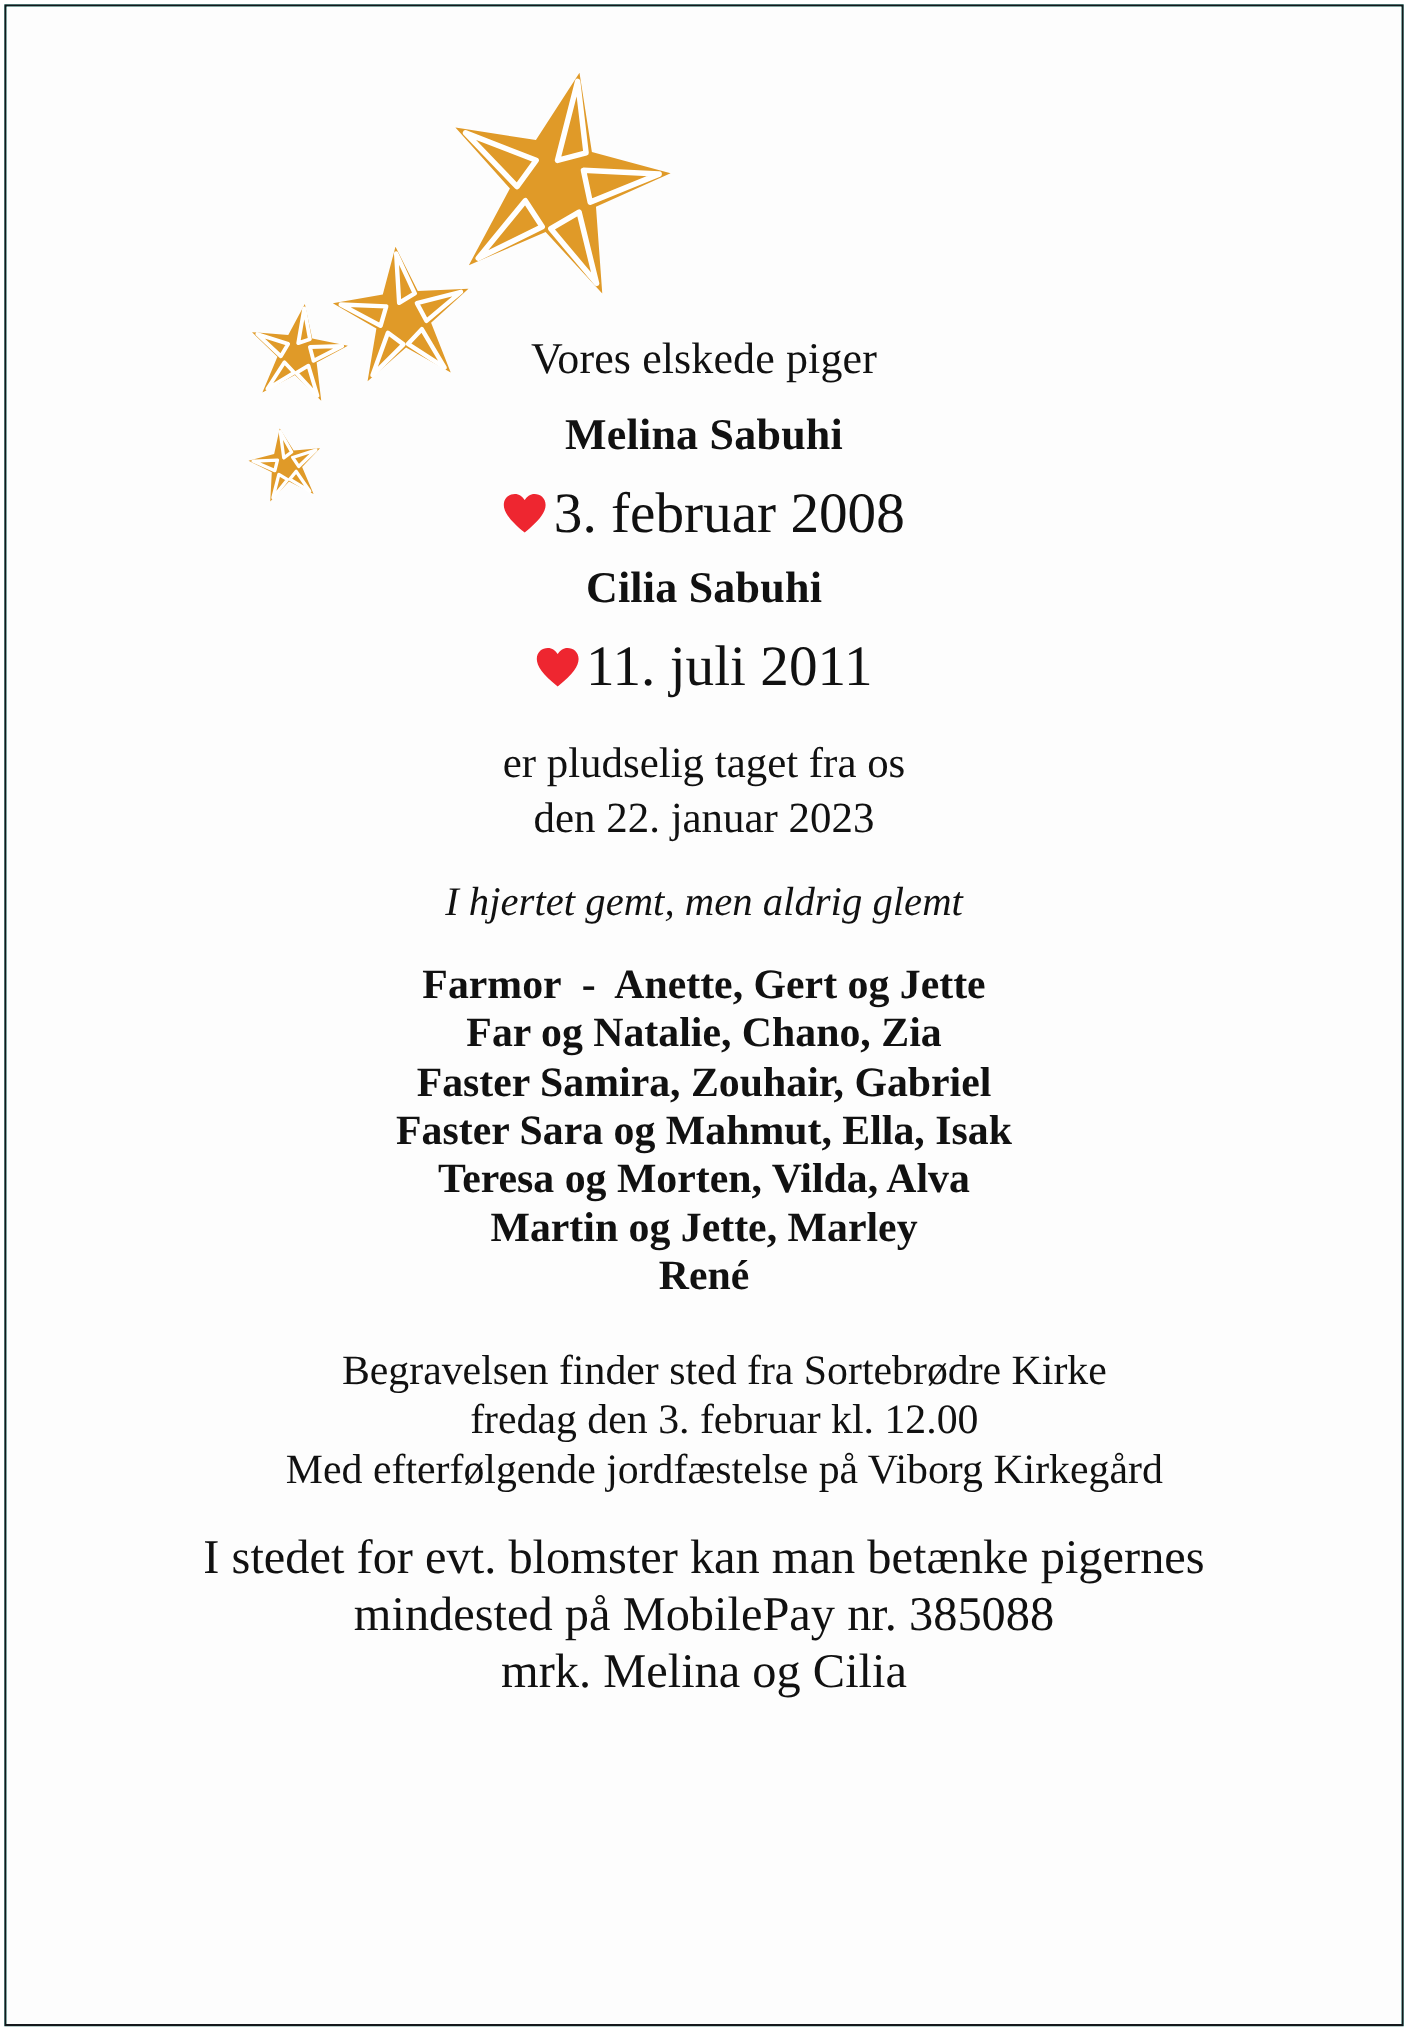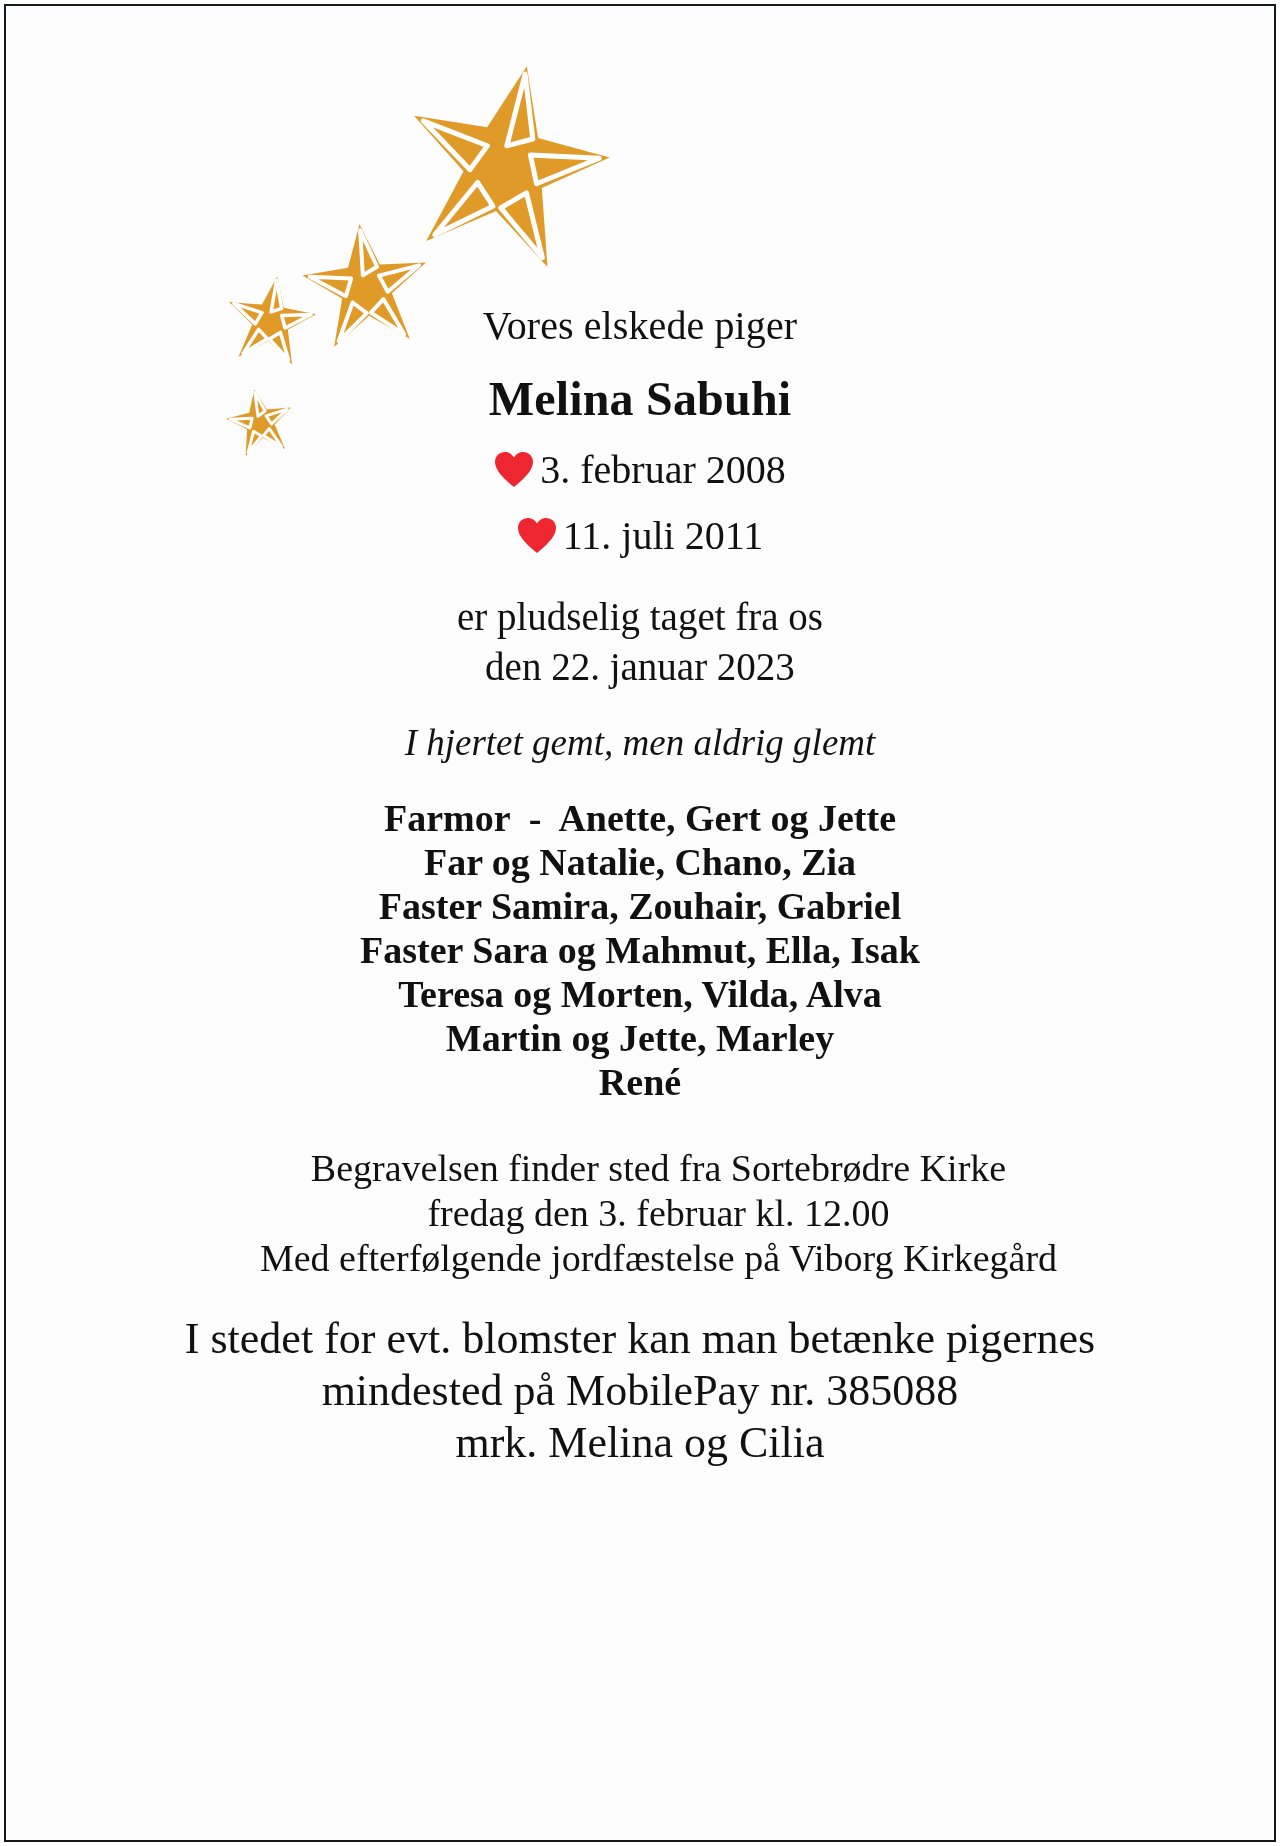--- a/index.html
+++ b/index.html
@@ -56,29 +56,29 @@
 
   .lead {
     margin-top: 298px;
     font-size: 40px;
     line-height: 1.12;
     letter-spacing: .1px;
   }
 
   .name {
     font-weight: bold;
-    font-size: 48px;
+    font-size: 40px;
     line-height: 1.1;
     letter-spacing: .2px;
   }
   .name-melina { margin-top: 24px; }
   .name-cilia  { margin-top: 16px; }
 
   .dateline {
-    font-size: 40px;
+    font-size: 52px;
     line-height: 1.1;
     margin-top: 22px;
     display: flex;
     align-items: center;
     justify-content: center;
     gap: 4px;
   }
   .heart-icon {
     display: inline-block;
     width: 40px;
@@ -189,20 +189,21 @@
 
       <div class="dateline">
         <span class="heart-icon">
           <svg width="40" height="38" viewBox="0 0 40 38" xmlns="http://www.w3.org/2000/svg">
             <path d="M20 36 C 6 25, 1 17, 1 11 C 1 4.5, 6 1, 11 1 C 15 1, 18.2 3.4, 20 6.6 C 21.8 3.4, 25 1, 29 1 C 34 1, 39 4.5, 39 11 C 39 17, 34 25, 20 36 Z" fill="#EE2630"></path>
           </svg>
         </span>
         <span>3. februar 2008</span>
       </div>
 
+      <div class="name name-cilia">Cilia Sabuhi</div>
 
       <div class="dateline">
         <span class="heart-icon">
           <svg width="40" height="38" viewBox="0 0 40 38" xmlns="http://www.w3.org/2000/svg">
             <path d="M20 36 C 6 25, 1 17, 1 11 C 1 4.5, 6 1, 11 1 C 15 1, 18.2 3.4, 20 6.6 C 21.8 3.4, 25 1, 29 1 C 34 1, 39 4.5, 39 11 C 39 17, 34 25, 20 36 Z" fill="#EE2630"></path>
           </svg>
         </span>
         <span>11. juli 2011</span>
       </div>
 

